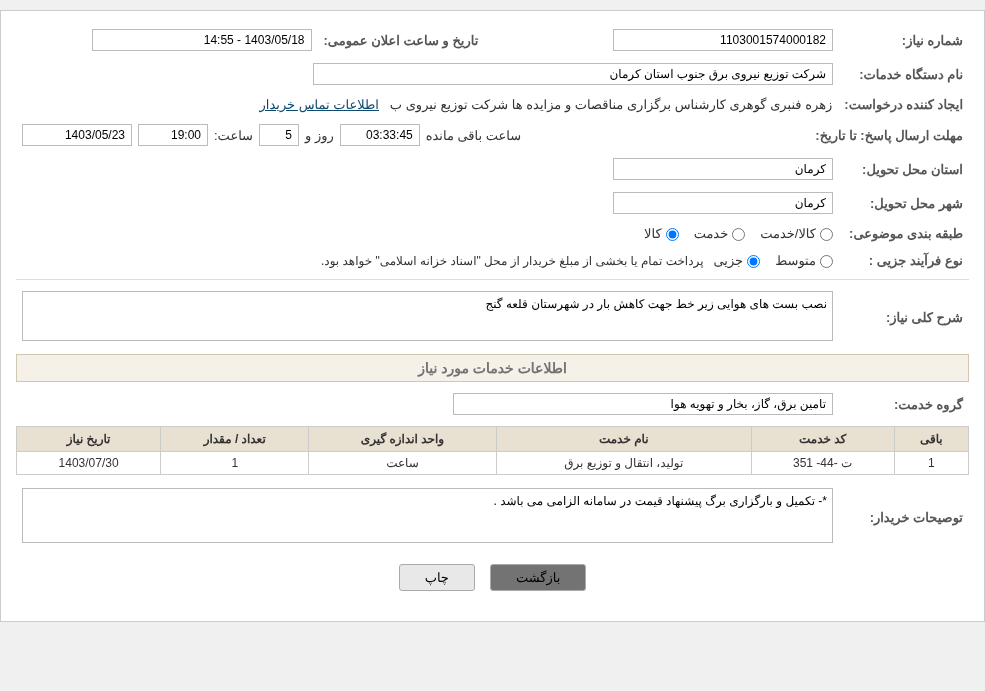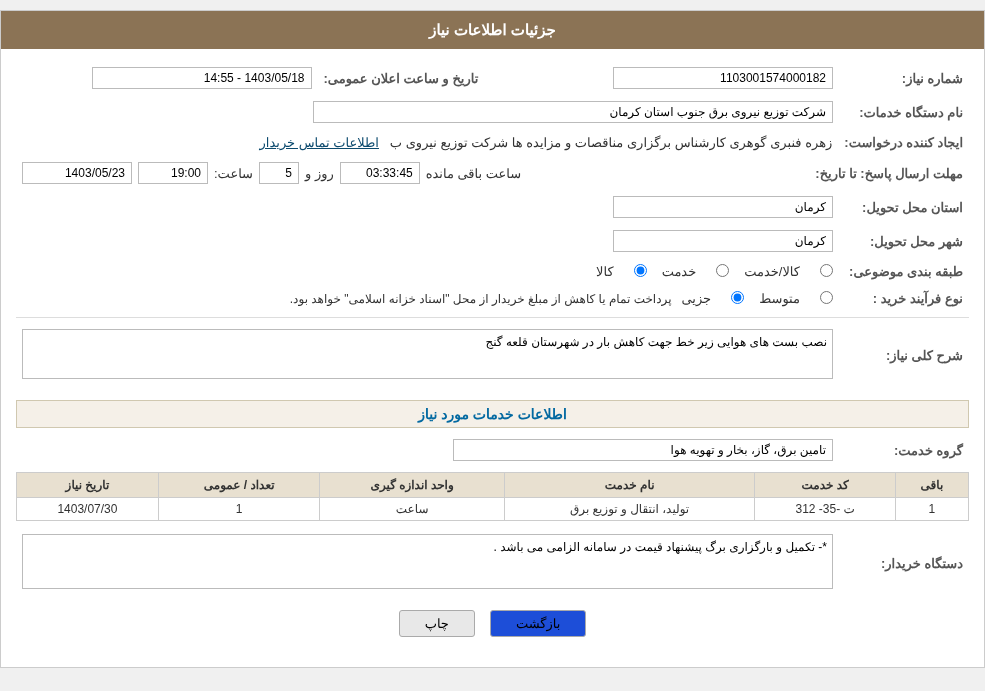--- a/index.html
+++ b/index.html
@@ -23,24 +23,24 @@
       padding: 10px 15px;
       font-size: 15px;
       font-weight: bold;
     }
     .content {
       padding: 15px;
     }
     .section-title {
       background: #f5f0e8;
       border: 1px solid #d0c8b0;
-      color: #0369a1;
+      color: #737373;
       font-weight: bold;
       padding: 5px 10px;
-      margin: 15px 0 8px 0;
+      margin: 7px 0 8px 0;
       text-align: center;
       font-size: 14px;
     }
     .info-table {
       width: 100%;
       border-collapse: collapse;
       margin-bottom: 6px;
     }
     .info-table td {
       padding: 3px 6px;
@@ -77,22 +77,22 @@
       cursor: pointer;
     }
     .radio-group {
       display: flex;
       gap: 15px;
       align-items: center;
       direction: rtl;
     }
     .radio-label {
       display: flex;
-      align-items: flex-start;
-      gap: 20px;
+      align-items: flex-end;
+      gap: 4px;
       cursor: pointer;
     }
     .data-table {
       width: 100%;
       border-collapse: collapse;
       margin-top: 8px;
       font-size: 12px;
     }
     .data-table th {
       background: #e8e0d0;
@@ -129,36 +129,33 @@
       font-family: Tahoma, Arial, sans-serif;
       font-size: 13px;
       cursor: pointer;
       border: 1px solid #aaa;
       border-radius: 3px;
     }
     .btn-print {
       background: #e8e8e8;
     }
     .btn-back {
-      background: #1d4ed8;
+      background: #737373;
     }
     .separator-line {
       border: none;
       border-top: 1px solid #ddd;
       margin: 8px 0;
     }
   </style>
 </head>
 <body>
 
 <div class="page-wrapper">
 
-  <div class="header-bar">
-    <span>جزئیات اطلاعات نیاز</span>
-  </div>
 
   <div class="content">
 
     <table class="info-table">
       <tbody>
           <tr>
         <td class="label-cell">شماره نیاز:</td>
         <td class="value-cell">
           <input class="input-box input-med" type="text" readonly="" value="1103001574000182" style="">
         </td>
@@ -256,34 +253,34 @@
             </label>
           </div>
         </td>
       </tr>
     </tbody>
       </table>
 
     <table class="info-table">
       <tbody>
           <tr>
-        <td class="label-cell">نوع فرآیند خرید :</td>
+        <td class="label-cell">نوع فرآیند جزیی :</td>
         <td class="value-cell">
           <div style="display:flex; align-items:center; gap:10px; direction:rtl;">
             <div class="radio-group" style="flex-shrink:0;">
               <label class="radio-label">
                 <input type="radio" name="ptype" style=""> 
                     <span>متوسط</span>
               </label>
               <label class="radio-label">
                 <input type="radio" name="ptype" checked="" style=""> 
                     <span>جزیی</span>
               </label>
             </div>
-            <span style="color:#333; font-size:12px;">پرداخت تمام یا کاهش از مبلغ خریدار از محل "اسناد خزانه اسلامی" خواهد بود.</span>
+            <span style="color:#333; font-size:12px;">پرداخت تمام یا بخشی از مبلغ خریدار از محل "اسناد خزانه اسلامی" خواهد بود.</span>
           </div>
         </td>
       </tr>
     </tbody>
       </table>
 
     <hr class="separator-line">
 
     <table class="info-table">
       <tbody>
@@ -309,41 +306,41 @@
     </tbody>
       </table>
 
     <table class="data-table">
       <thead>
         <tr>
           <th>باقی</th>
           <th>کد خدمت</th>
           <th>نام خدمت</th>
           <th>واحد اندازه گیری</th>
-          <th>تعداد / عمومی</th>
+          <th>تعداد / مقدار</th>
           <th>تاریخ نیاز</th>
         </tr>
       </thead>
       <tbody id="services-tbody">
 
       <tr>
             <td>1</td>
-            <td>ت -35- 312</td>
+            <td>ت -44- 351</td>
             <td>تولید، انتقال و توزیع برق</td>
             <td>ساعت</td>
             <td>1</td>
             <td>1403/07/30</td>
           </tr>
         </tbody>
     </table>
 
     <table class="info-table" style="margin-top:10px;">
       <tbody>
           <tr>
-        <td class="label-cell">دستگاه خریدار:</td>
+        <td class="label-cell">توصیحات خریدار:</td>
         <td class="value-cell">
           <textarea class="textarea-box" style="min-height: 55px;" readonly="">*- تکمیل و بارگزاری برگ پیشنهاد قیمت در سامانه الزامی می باشد .</textarea>
         </td>
       </tr>
     </tbody>
       </table>
 
     <div class="btn-row">
       <button class="btn btn-back">بازگشت</button>
       <button class="btn btn-print">چاپ</button>

